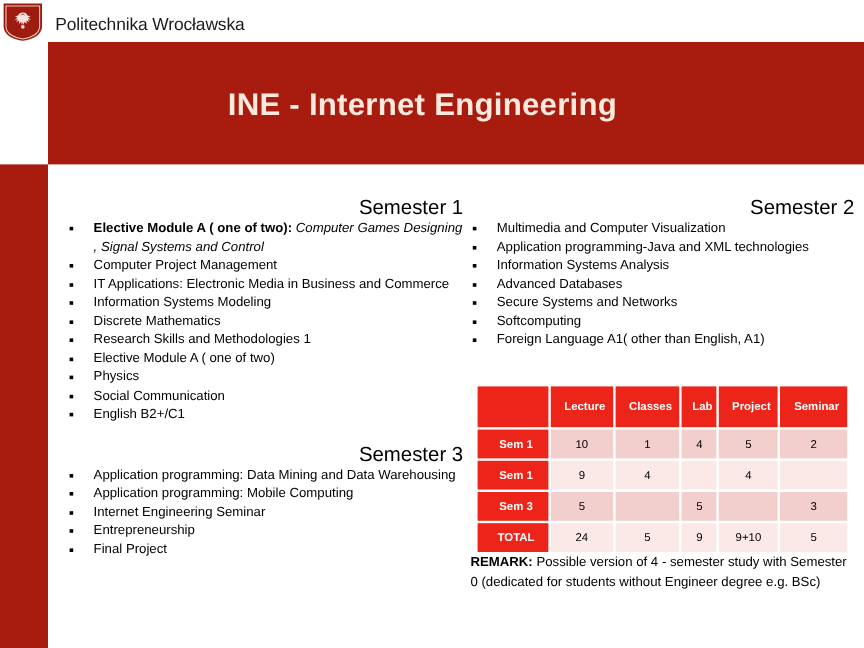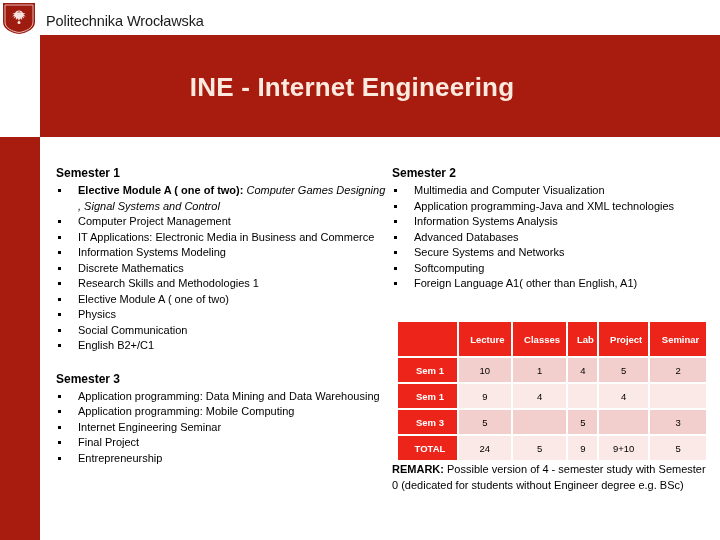--- a/index.html
+++ b/index.html
@@ -78,25 +78,26 @@
   
   .col {
     position: absolute;
     font-size: 11px;
     color: #000000;
   }
   .col-left  { left: 56px; top: 166px; width: 330px; }
   .col-right { left: 392px; top: 166px; width: 320px; }
 
   .sem-head {
-    font-size: 12px;
-    font-weight: bold;
+    font-size: 17px;
+    font-weight: normal;
     color: #000;
     margin: 0 0 3px 0;
     line-height: 14px;
+    text-align: right;
   }
   .sem-head.spaced { margin-top: 18px; }
 
   ul.course-list {
     list-style: none;
     margin: 0;
     padding: 0;
   }
   ul.course-list > li {
     position: relative;
@@ -217,22 +218,22 @@
       <li>Physics</li>
       <li>Social Communication</li>
       <li>English B2+/C1</li>
     </ul>
 
     <div class="sem-head spaced">Semester 3</div>
     <ul class="course-list">
       <li>Application programming: Data Mining and Data Warehousing</li>
       <li>Application programming: Mobile Computing</li>
       <li>Internet Engineering  Seminar</li>
+      <li>Entrepreneurship</li>
       <li>Final Project</li>
-      <li>Entrepreneurship</li>
     </ul>
   </div>
 
   <div class="col col-right">
     <div class="sem-head">Semester 2</div>
     <ul class="course-list">
       <li>Multimedia and Computer Visualization</li>
       <li>Application programming-Java and XML technologies</li>
       <li>Information Systems Analysis</li>
       <li>Advanced Databases</li>

